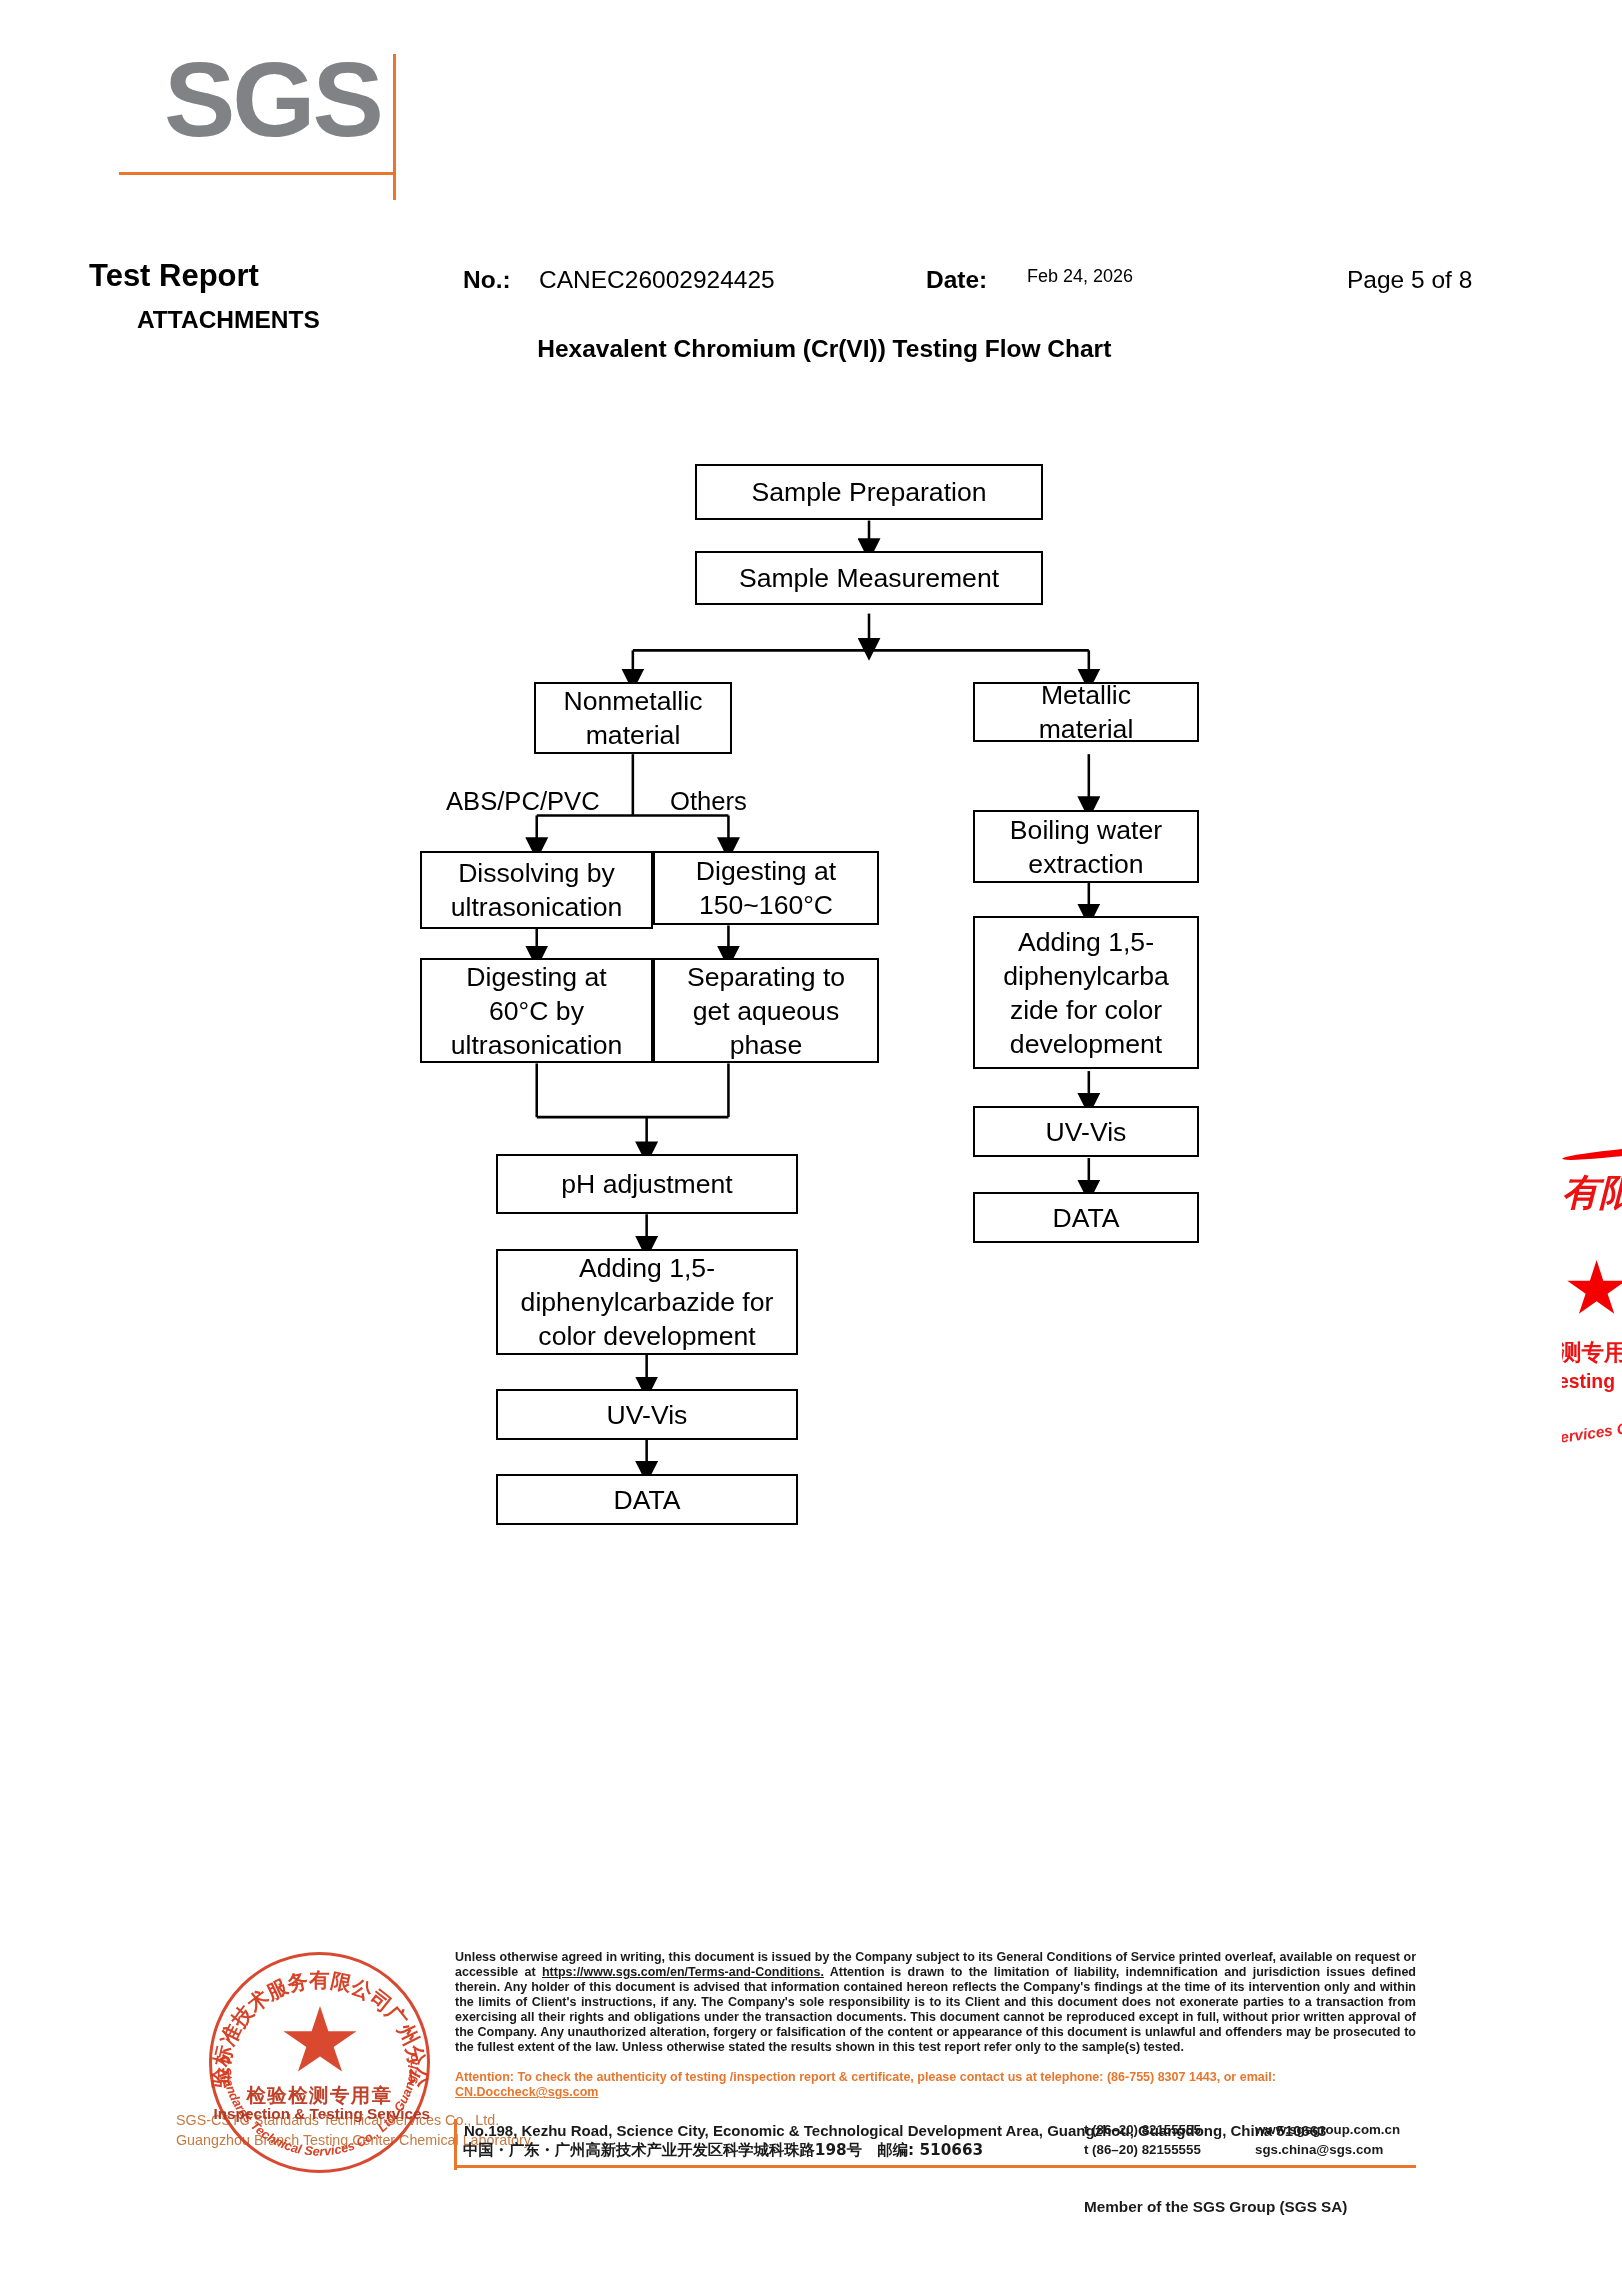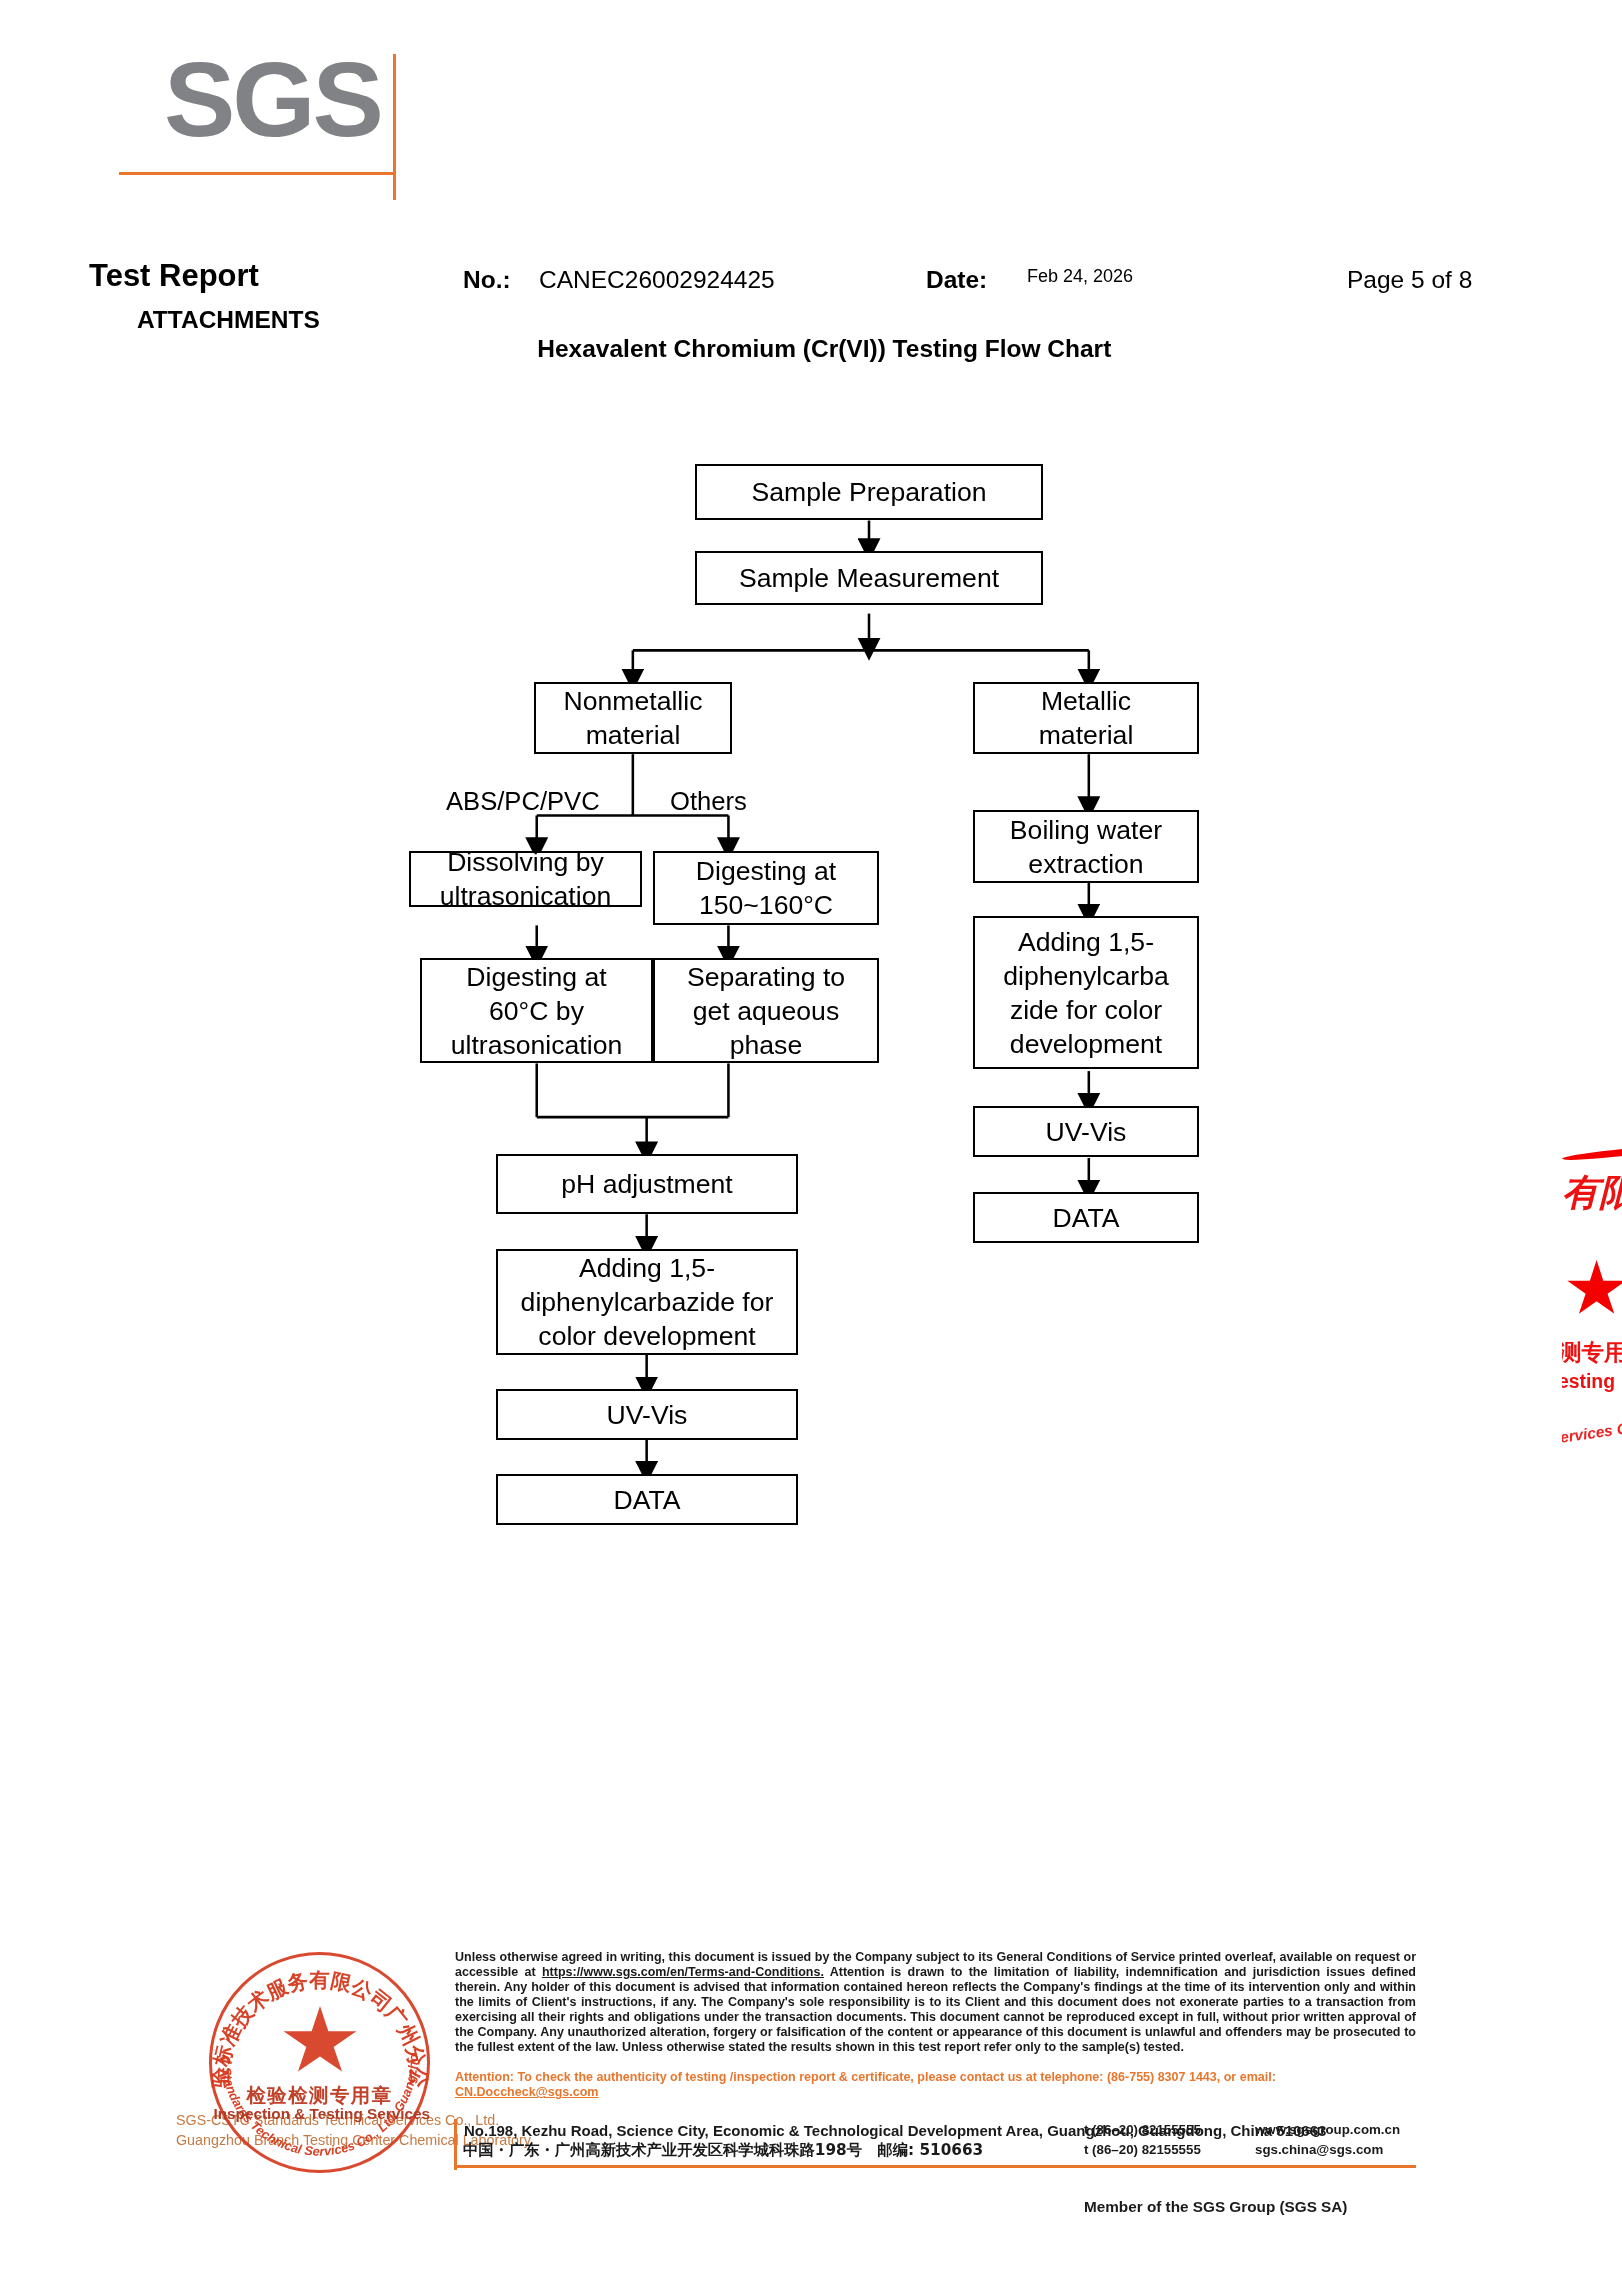--- a/index.html
+++ b/index.html
@@ -486,27 +486,27 @@
       </g>
     </svg>
 
     <div class="node" style="left:695px; top:464px; width:348px; height:56px;">Sample Preparation</div>
 
     <div class="node" style="left:695px; top:551px; width:348px; height:54px;">Sample Measurement</div>
 
     <div class="node" style="left:534px; top:682px; width:198px; height:72px; white-space:pre-line;">Nonmetallic
 material</div>
 
-    <div class="node" style="left:973px; top:682px; width:226px; height:72px; white-space:pre-line;">Metallic
+    <div class="node" style="left:973px; top:682px; width:226px; height:60px; white-space:pre-line;">Metallic
 material</div>
 
     <span class="edge-label" style="left:446px; top:787px;">ABS/PC/PVC</span>
     <span class="edge-label" style="left:670px; top:787px;">Others</span>
 
-    <div class="node" style="left:409px; top:851px; width:233px; height:56px; white-space:pre-line;">Dissolving by
+    <div class="node" style="left:420px; top:851px; width:233px; height:78px; white-space:pre-line;">Dissolving by
 ultrasonication</div>
 
     <div class="node" style="left:653px; top:851px; width:226px; height:74px; white-space:pre-line;">Digesting at
 150~160°C</div>
 
     <div class="node" style="left:420px; top:958px; width:233px; height:105px; white-space:pre-line;">Digesting at
 60°C by
 ultrasonication</div>
 
     <div class="node" style="left:653px; top:958px; width:226px; height:105px; white-space:pre-line;">Separating to

